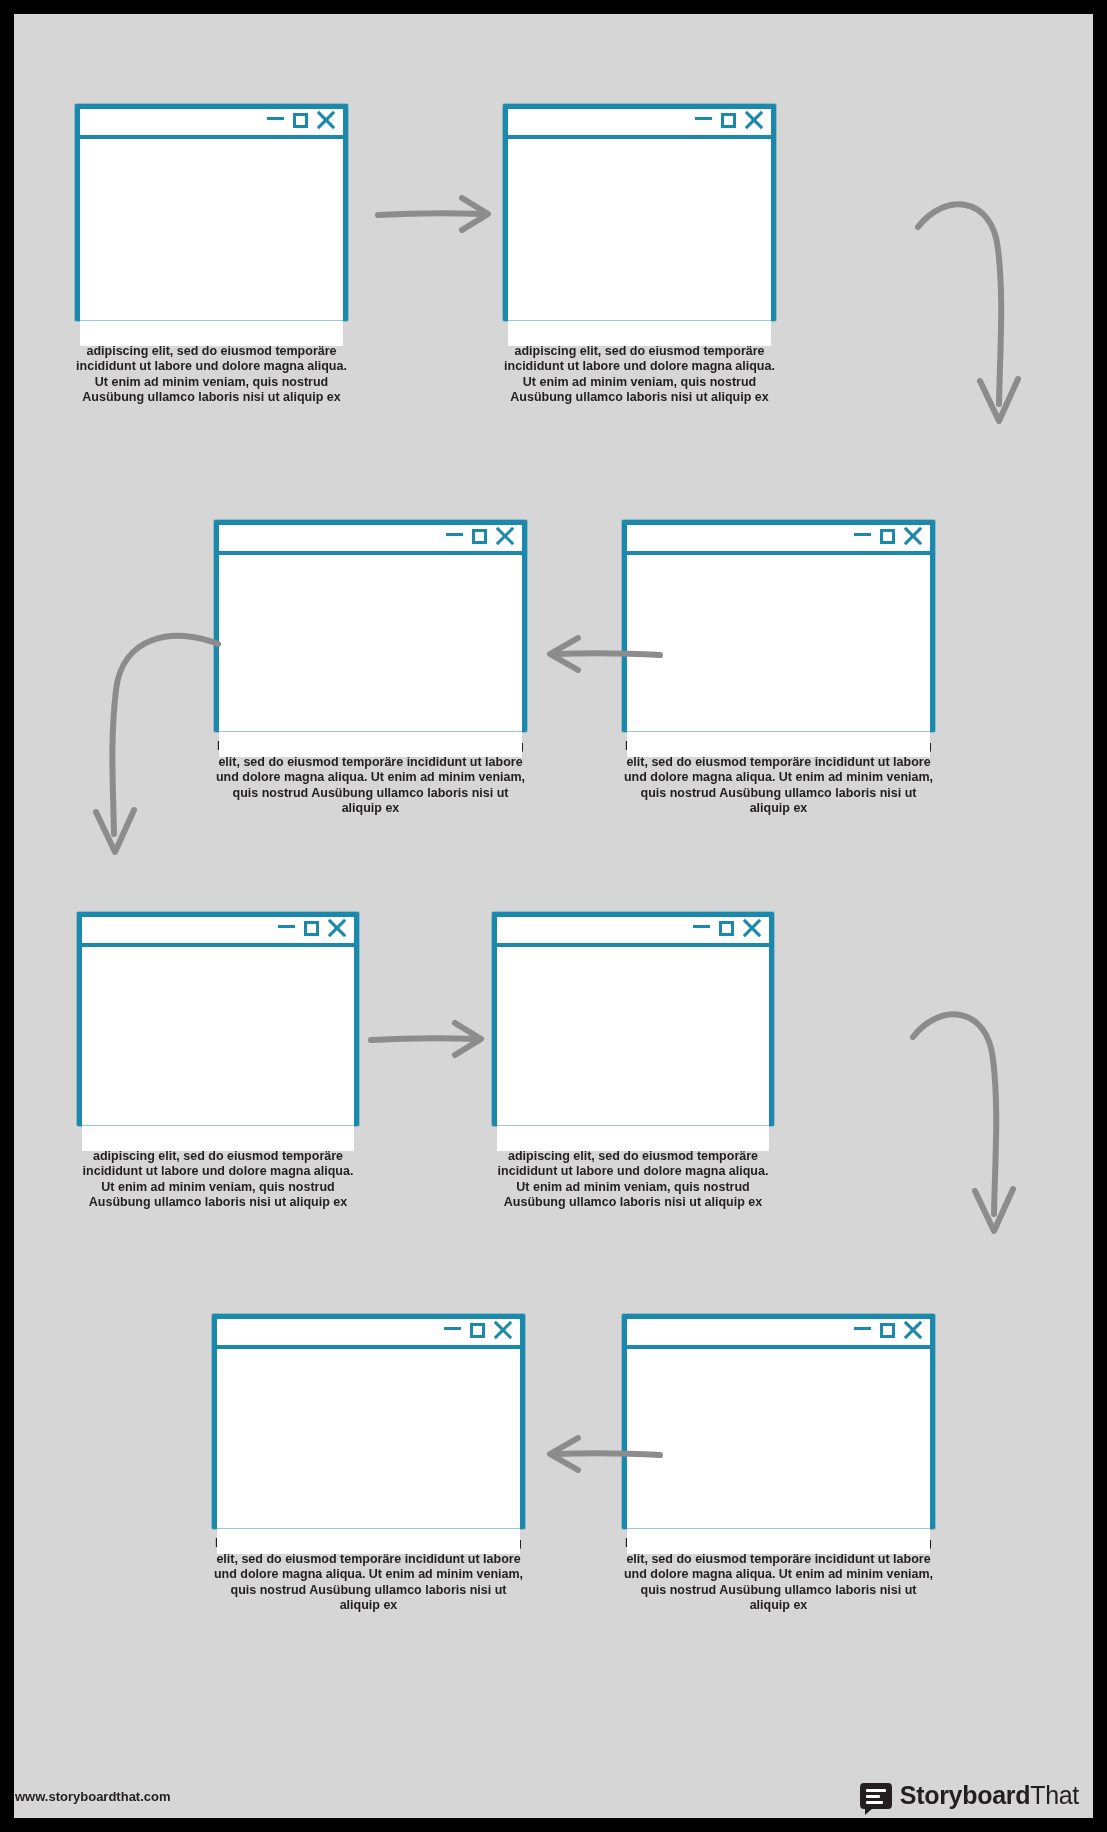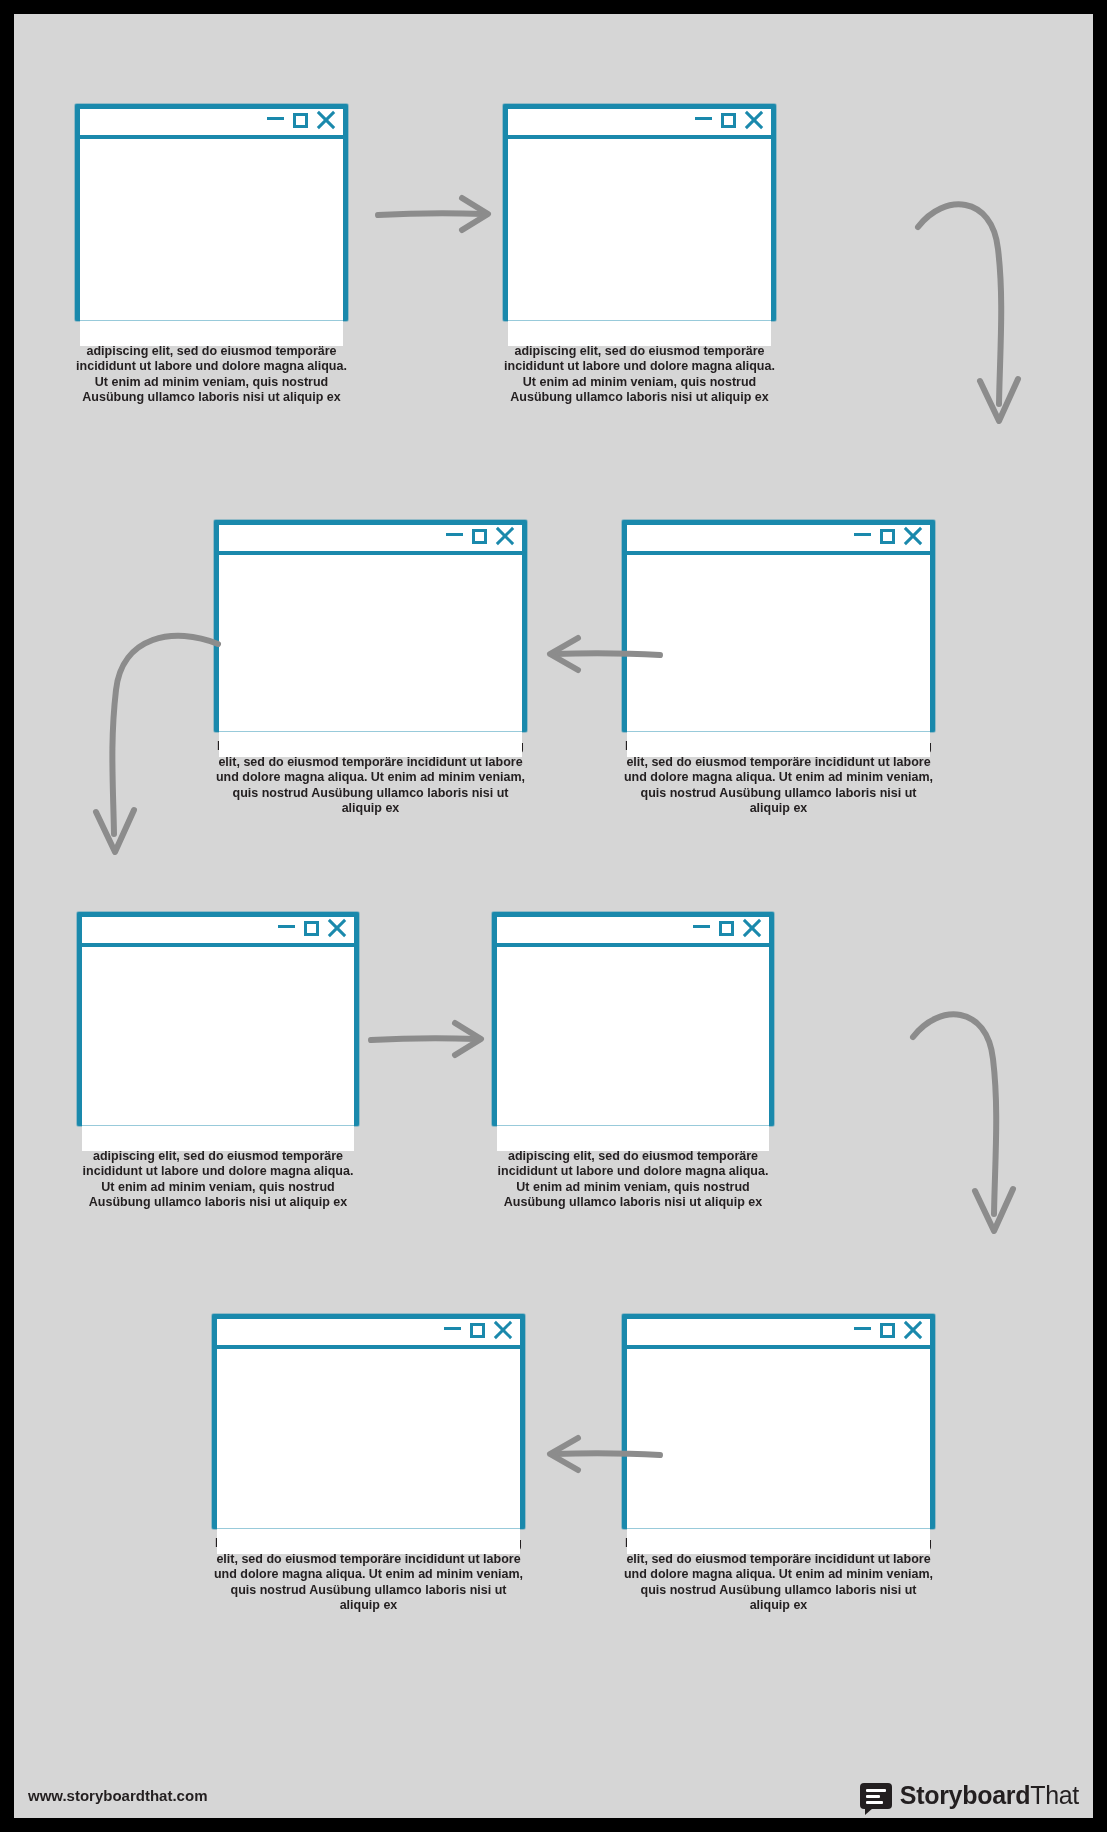--- a/index.html
+++ b/index.html
@@ -87,22 +87,22 @@
     text-align: center;
   }
 
   
   .arrow { position: absolute; }
   .arrow svg { display: block; overflow: visible; }
 
   
   .site-url {
     position: absolute;
-    left: 14px; bottom: 14px;
-    font-size: 15px;
+    left: 1px; bottom: 14px;
+    font-size: 13px;
     font-weight: bold;
     color: #231f20;
   }
   .logo {
     position: absolute;
     right: 14px; bottom: 8px;
     display: flex;
     align-items: center;
     gap: 8px;
   }

